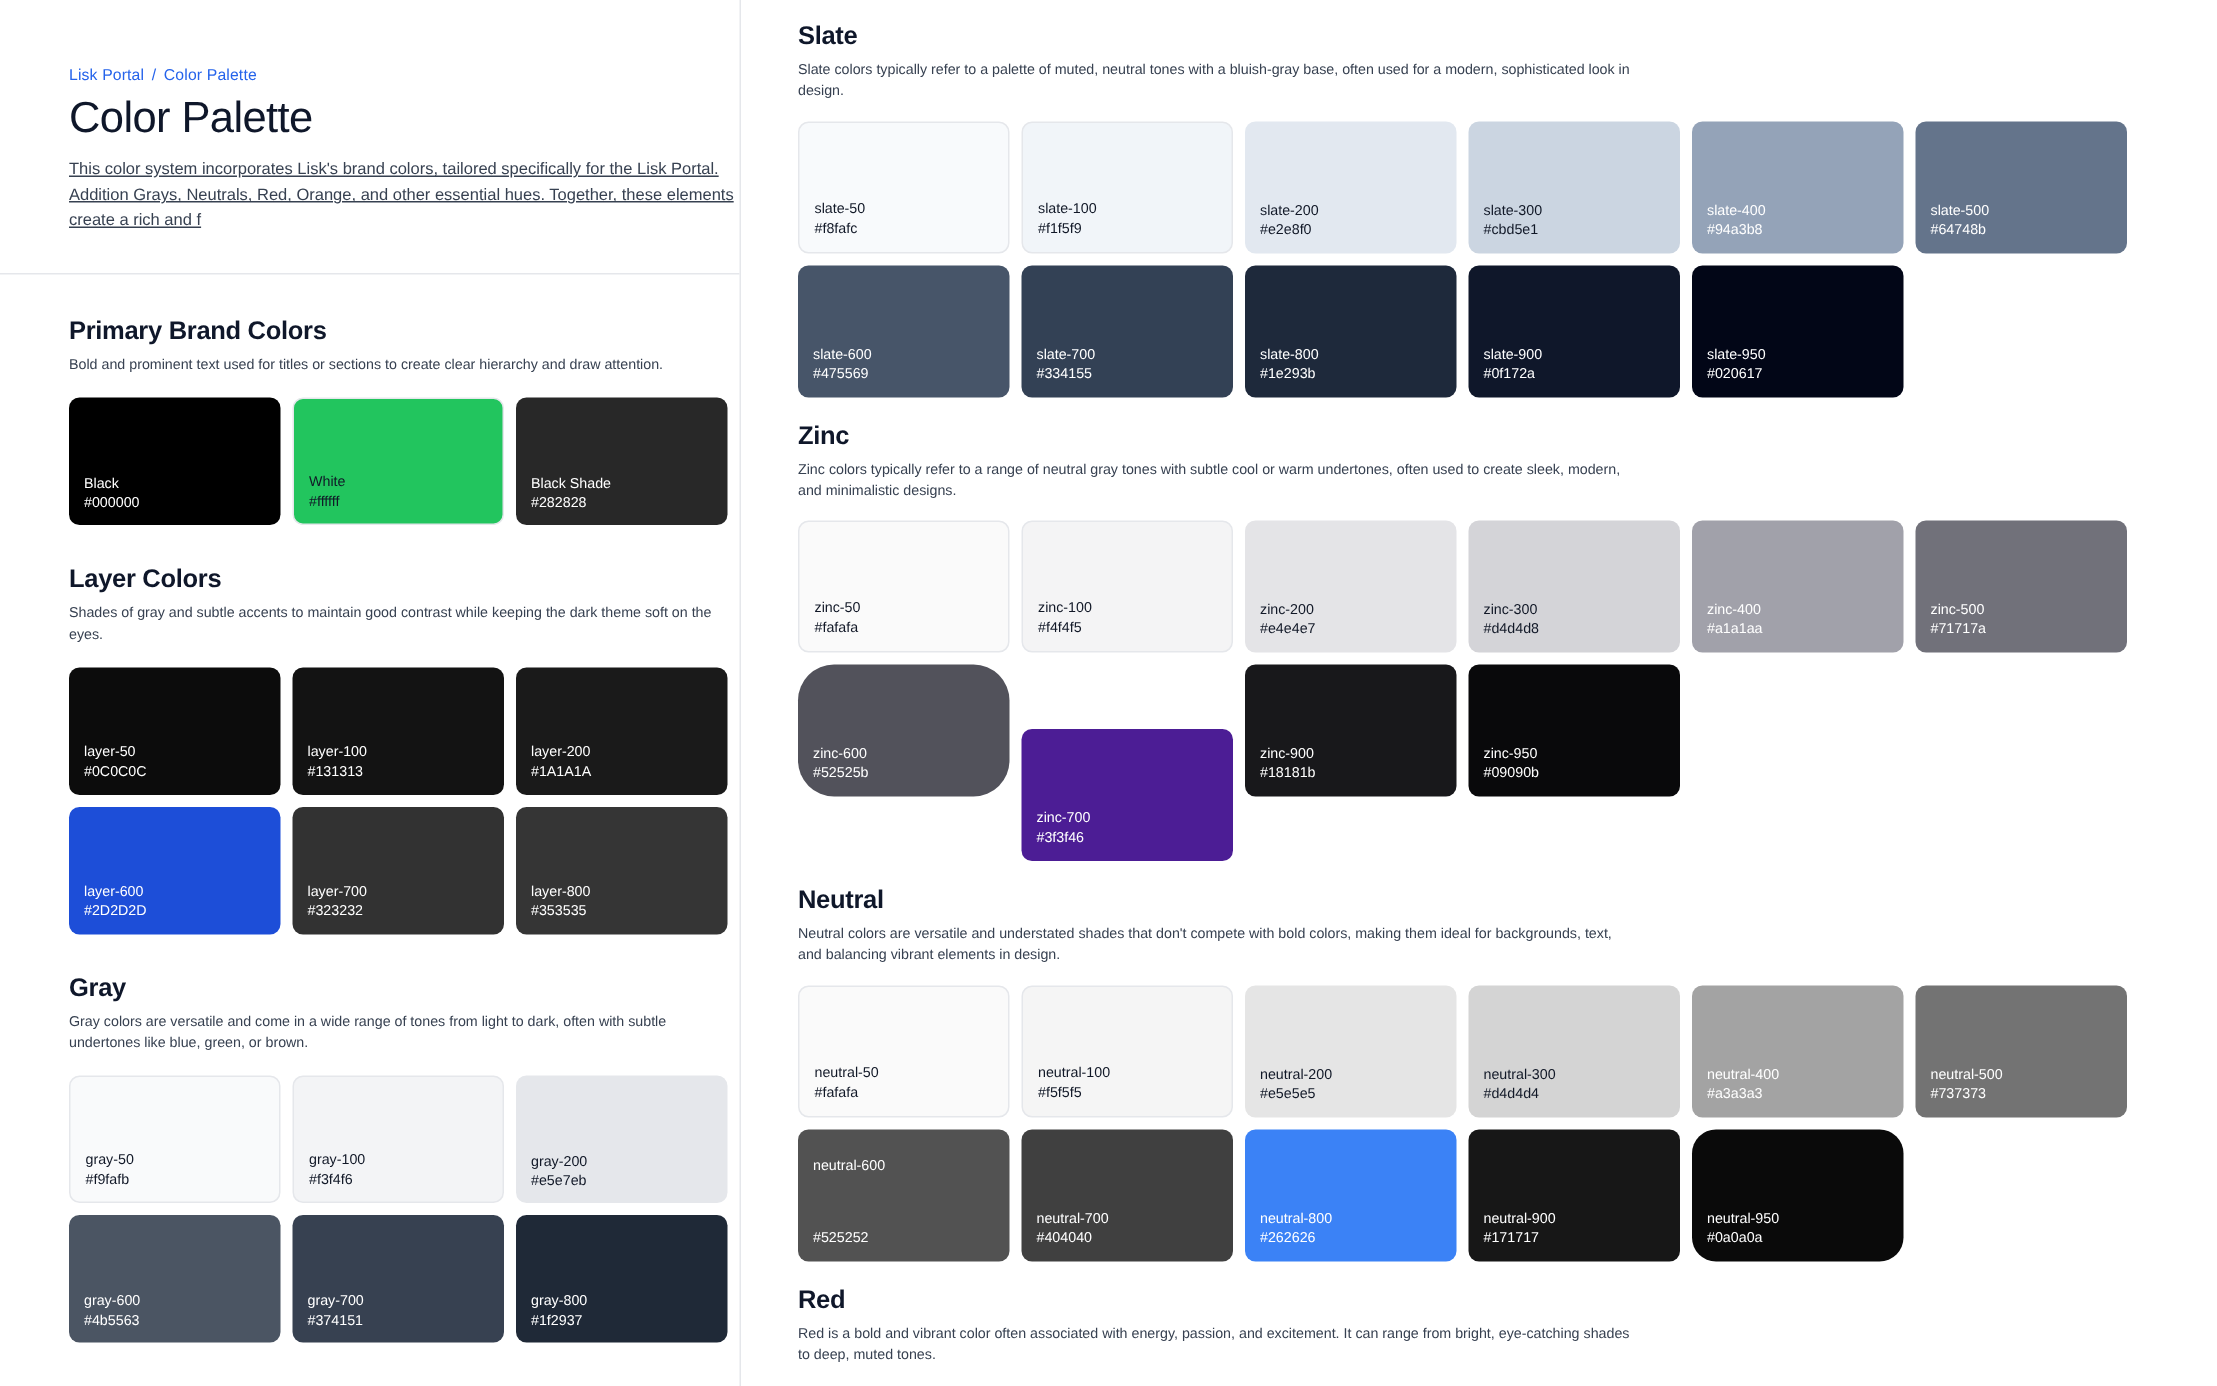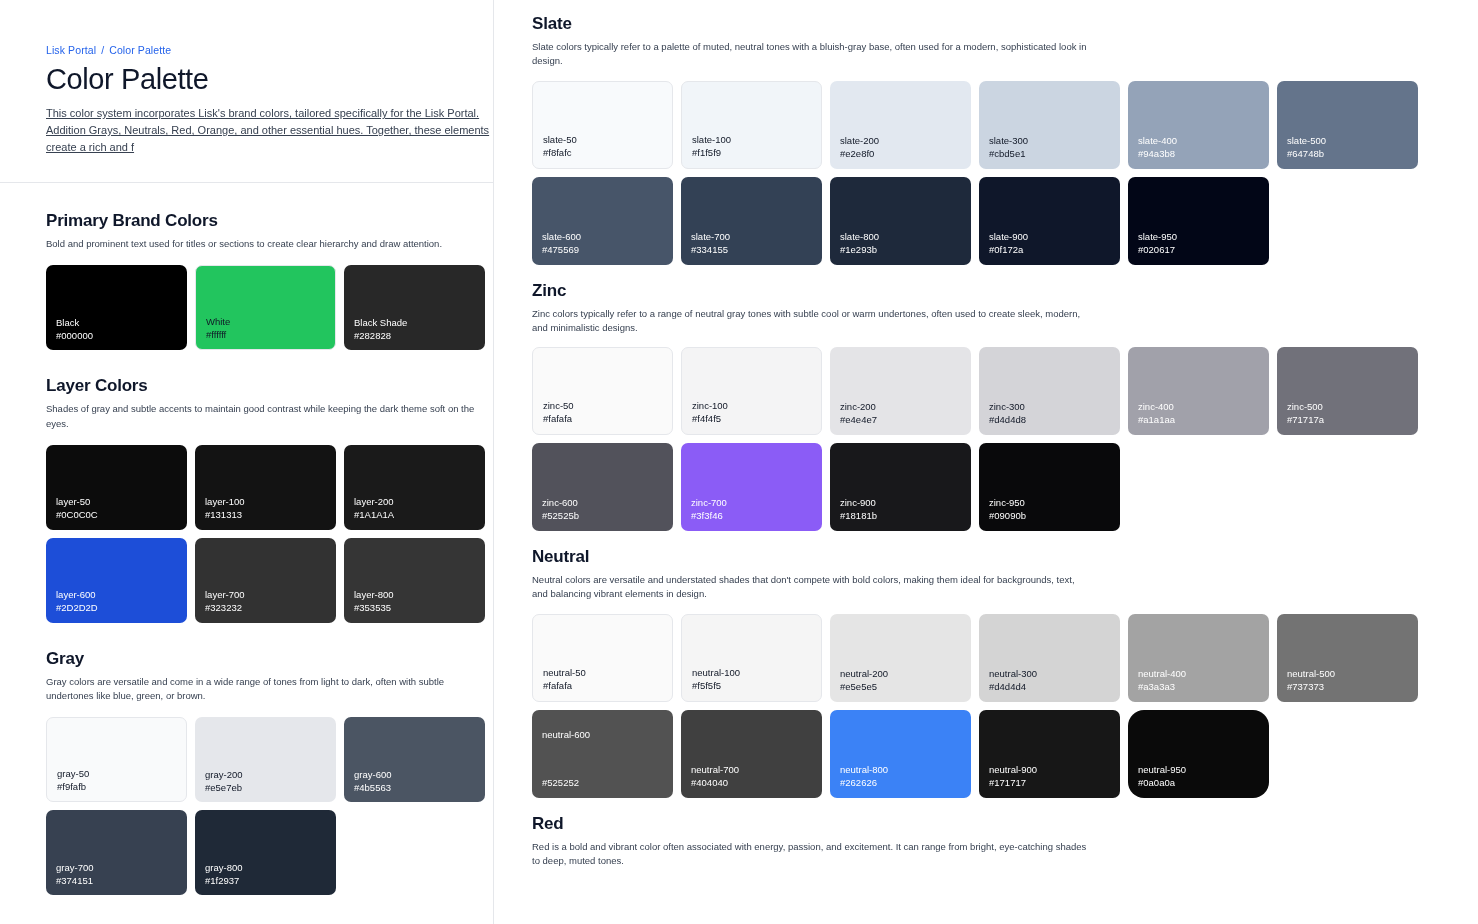--- a/index.html
+++ b/index.html
@@ -219,20 +219,24 @@
             </div>
           </div>
           <div class="section" style="margin-top: 26px;">
             <div class="section-head">Gray</div>
             <div class="section-sub">Gray colors are versatile and come in a wide range of tones from light to dark, often with subtle undertones like blue, green, or brown.</div>
             <div class="swatch-grid">
               <div class="swatch bordered" style="background: rgb(249, 250, 251);">
                 <div class="nm dark-text">gray-50</div>
                 <div class="hx dark-text">#f9fafb</div>
               </div>
+              <div class="swatch bordered" style="background: rgb(243, 244, 246);">
+                <div class="nm dark-text">gray-100</div>
+                <div class="hx dark-text">#f3f4f6</div>
+              </div>
               <div class="swatch" style="background: rgb(229, 231, 235);">
                 <div class="nm dark-text">gray-200</div>
                 <div class="hx dark-text">#e5e7eb</div>
               </div>
               <div class="swatch" style="background: rgb(75, 85, 99);">
                 <div class="nm light-text">gray-600</div>
                 <div class="hx light-text">#4b5563</div>
               </div>
               <div class="swatch" style="background: rgb(55, 65, 81);">
                 <div class="nm light-text">gray-700</div>
@@ -321,25 +325,25 @@
               <div class="hx dark-text">#d4d4d8</div>
             </div>
             <div class="rswatch" style="background: rgb(161, 161, 170);">
               <div class="nm light-text">zinc-400</div>
               <div class="hx light-text">#a1a1aa</div>
             </div>
             <div class="rswatch" style="background: rgb(113, 113, 122);">
               <div class="nm light-text">zinc-500</div>
               <div class="hx light-text">#71717a</div>
             </div>
-            <div class="rswatch" style="background: rgb(82, 82, 91);">
+            <div class="rswatch" style="background: rgb(82, 82, 91); border-radius: 24px;">
               <div class="nm light-text">zinc-600</div>
               <div class="hx light-text">#52525b</div>
             </div>
-            <div class="rswatch" style="background: #8b5cf6;">
+            <div class="rswatch" style="background: #4c1d95; margin-top: 43px;">
               <div class="nm light-text">zinc-700</div>
               <div class="hx light-text">#3f3f46</div>
             </div>
             <div class="rswatch" style="background: rgb(24, 24, 27);">
               <div class="nm light-text">zinc-900</div>
               <div class="hx light-text">#18181b</div>
             </div>
             <div class="rswatch" style="background: rgb(9, 9, 11);">
               <div class="nm light-text">zinc-950</div>
               <div class="hx light-text">#09090b</div>

